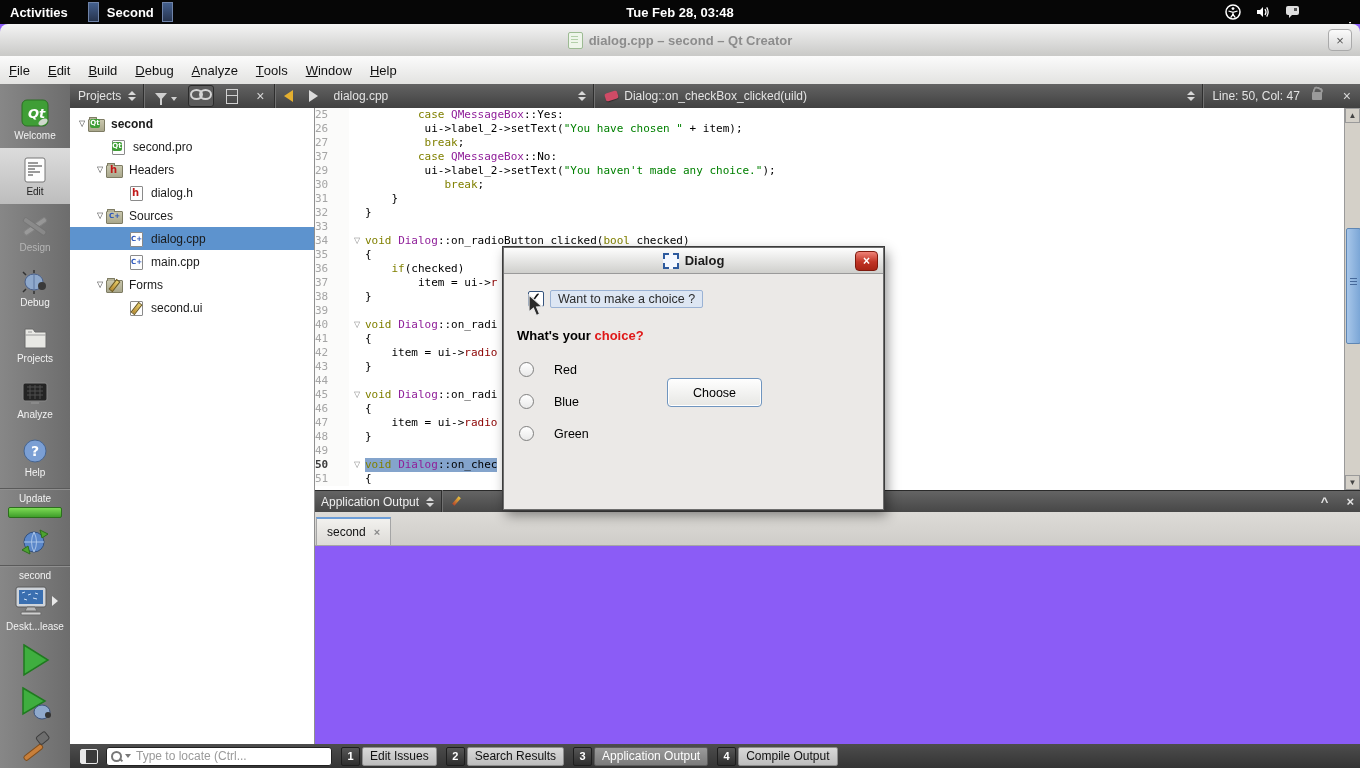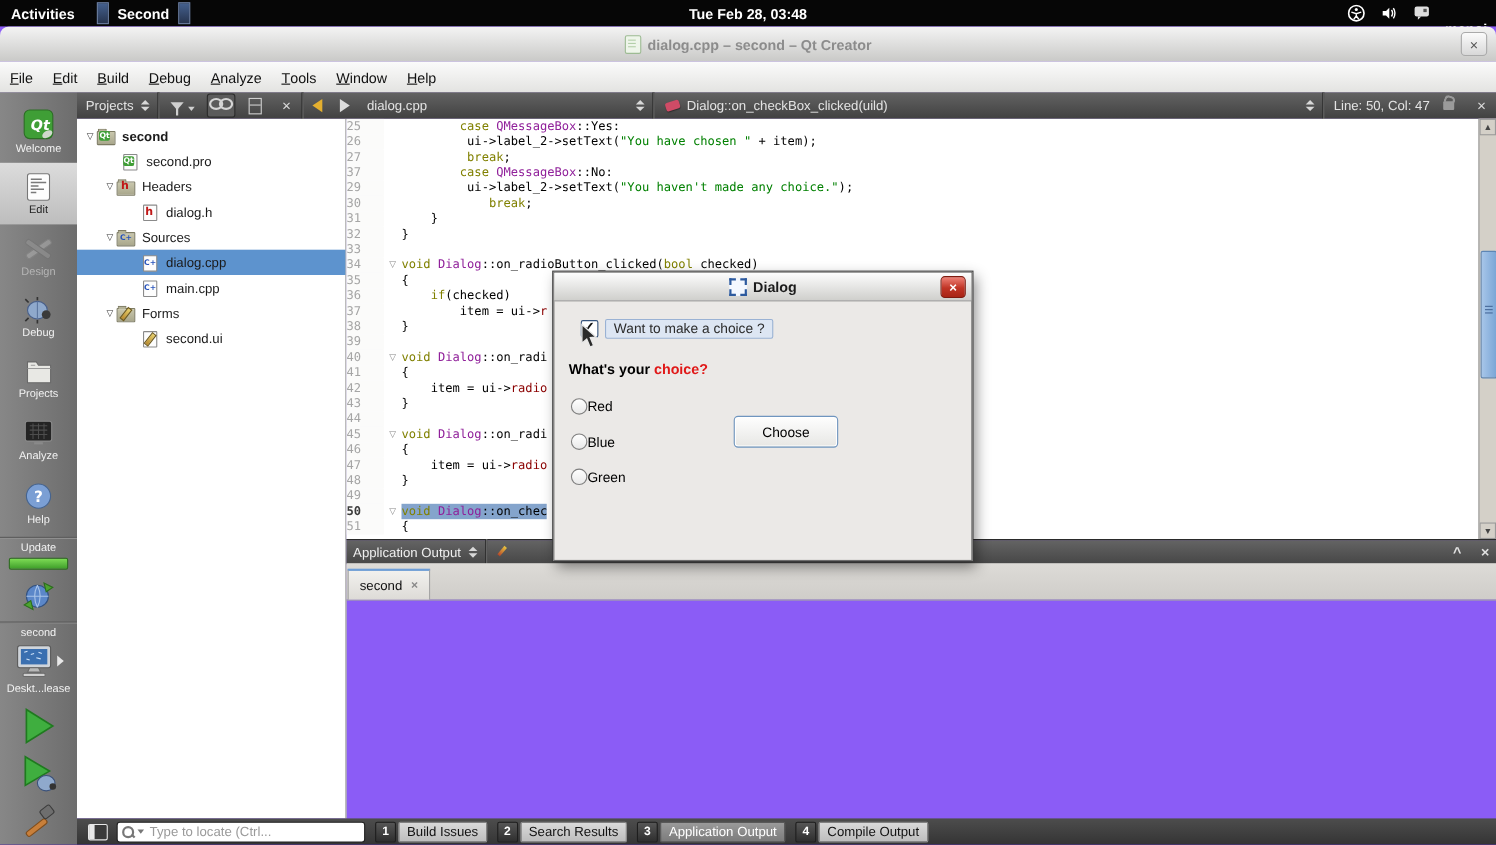--- a/index.html
+++ b/index.html
@@ -154,21 +154,21 @@
   #dlg-close{position:absolute;right:5px;top:3px;width:21px;height:18px;border-radius:4px;
     background:linear-gradient(#ef8277,#c03425 55%,#a82415);border:1px solid #7e1a0e;color:#fff;
     font-weight:bold;font-size:12px;display:flex;align-items:center;justify-content:center;}
   #dlg-check-row{position:absolute;left:24px;top:42px;display:flex;align-items:center;}
   #dlg-checkbox{width:14px;height:14px;background:#fff;border:1px solid #35537c;border-radius:2px;position:relative;}
   #dlg-checkbox .mark{position:absolute;left:1px;top:-2px;color:#111;font-size:13px;font-weight:bold;}
   #dlg-check-label{margin-left:6px;border:1px solid #9ab2d4;background:#dde6f3;border-radius:2px;
     padding:1px 7px;font-size:12.5px;color:#2c2c2c;}
   #dlg-question{position:absolute;left:13px;top:80px;font-weight:bold;font-size:13px;color:#000;}
   #dlg-question .hl{color:#e01818;}
-  .radio-row{position:absolute;left:15px;display:flex;align-items:center;gap:0;font-size:12.5px;color:#000;}
+  .radio-row{position:absolute;left:15px;display:flex;align-items:center;gap:20px;font-size:12.5px;color:#000;}
   .radio-circle{width:13px;height:13px;border:1px solid #808080;border-radius:50%;background:linear-gradient(#fff,#e9e9e9);}
   #choose-btn{position:absolute;left:163px;top:130px;width:93px;height:27px;border:1px solid #6f95bf;border-radius:4px;
     background:linear-gradient(#fefefe,#e7e7e4);font-size:12.5px;color:#000;display:flex;align-items:center;justify-content:center;
     box-shadow:inset 0 0 0 1px #fff;text-align:right;}
   #cursor{position:absolute;left:24px;top:46px;z-index:5;}
 </style>
 </head>
 <body>
 
 <div id="stage">
@@ -597,21 +597,21 @@
 
   <div id="bottombar" class="abs">
     <span id="panetoggle"></span>
     <span id="locator">
       <span class="mag"></span>
       <span class="mini-down2"></span>
       <input placeholder="Type to locate (Ctrl..." style="">
     </span>
     <span class="pane-btn">
       <span class="pane-num">1</span>
-      <span class="pane-lab">Build Issues</span>
+      <span class="pane-lab">Edit Issues</span>
     </span>
     <span class="pane-btn">
       <span class="pane-num">2</span>
       <span class="pane-lab">Search Results</span>
     </span>
     <span class="pane-btn active">
       <span class="pane-num">3</span>
       <span class="pane-lab">Application Output</span>
     </span>
     <span class="pane-btn">

